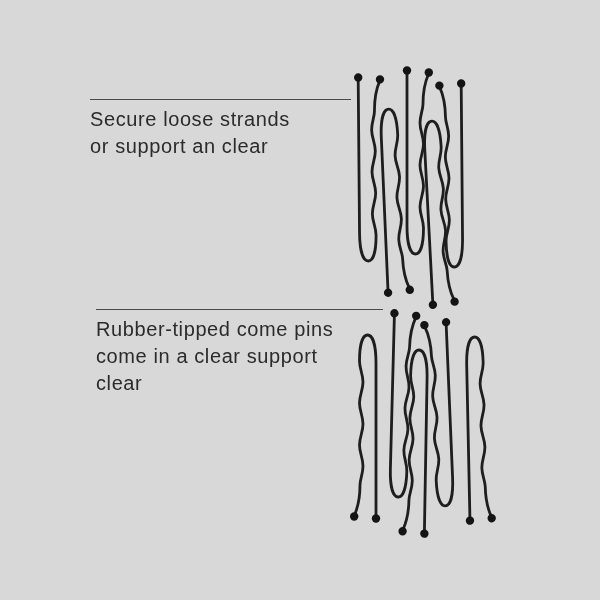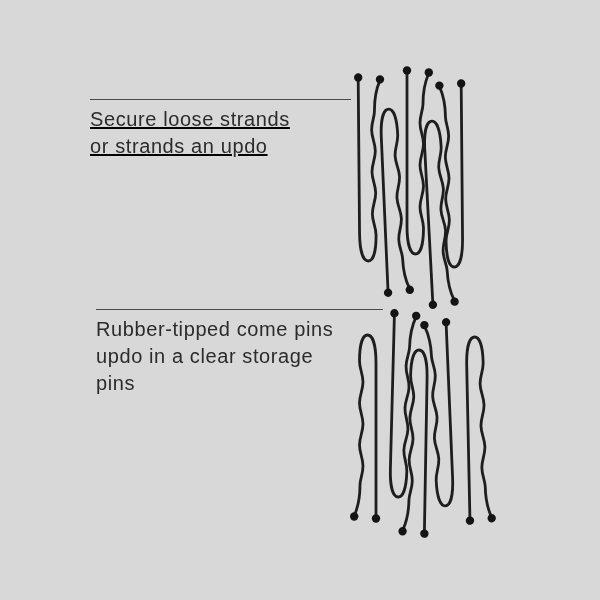--- a/index.html
+++ b/index.html
@@ -29,21 +29,20 @@
     font-size: 20px;
     line-height: 27px;
     letter-spacing: 0.6px;
     color: var(--text, #2b2b2b);
     white-space: nowrap;
   }
   #annotation-top {
     left: 90px;
     top: 99px;
     width: 261px;
-    text-decoration: underline;
   }
   #annotation-bottom {
     left: 96px;
     top: 309px;
     width: 287px;
   }
   .pins-svg {
     position: absolute;
     left: 0;
     top: 0;
@@ -61,30 +60,30 @@
 </style>
 </head>
 <body>
 
 <div class="canvas" style="--bg: #d8d8d8; --text: #2b2b2b; --divider: #4a4a4a; --pin: #1e1e1e; --pintip: #141414;">
 
   <div class="annotation" id="annotation-top">
     <div class="rule"></div>
     <div class="text">
       <div class="line">Secure loose strands</div>
-      <div class="line">or strands an updo</div>
+      <div class="line">or support an clear</div>
     </div>
   </div>
 
   <div class="annotation" id="annotation-bottom">
     <div class="rule"></div>
     <div class="text">
       <div class="line">Rubber-tipped come pins</div>
-      <div class="line">updo in a clear storage</div>
-      <div class="line">pins</div>
+      <div class="line">come in a clear support</div>
+      <div class="line">clear</div>
     </div>
   </div>
 
   <svg class="pins-svg" width="600" height="600" viewBox="0 0 600 600" aria-hidden="true">
     <defs>
       <g id="bobbypin">
         <path class="pin-wire" d="M -8,-92 L -8,62
           C -8,80 -4.5,90 0.5,90
           C 5.5,90 8.5,80 8.5,64
           C 8.5,56 5,51 5,43

